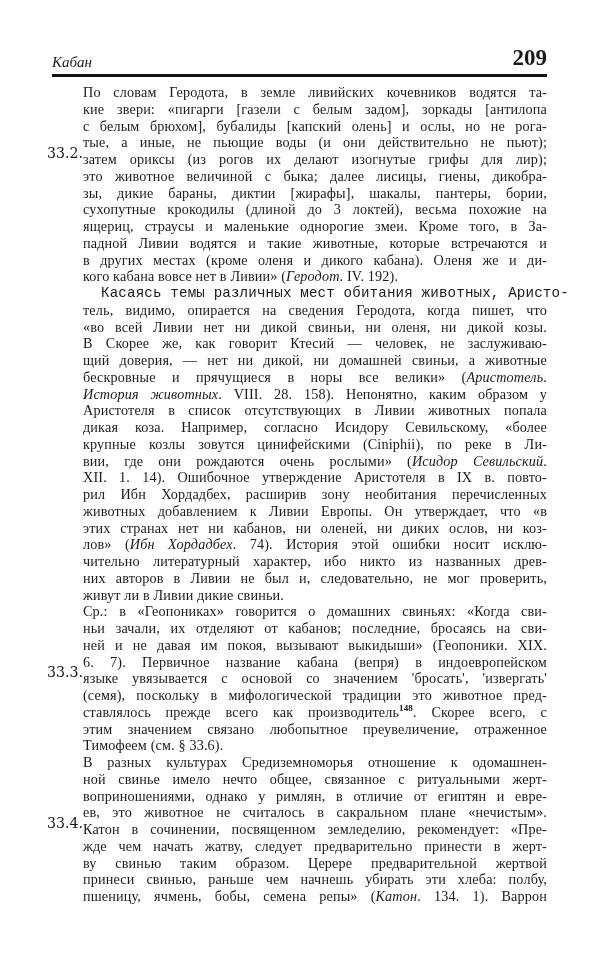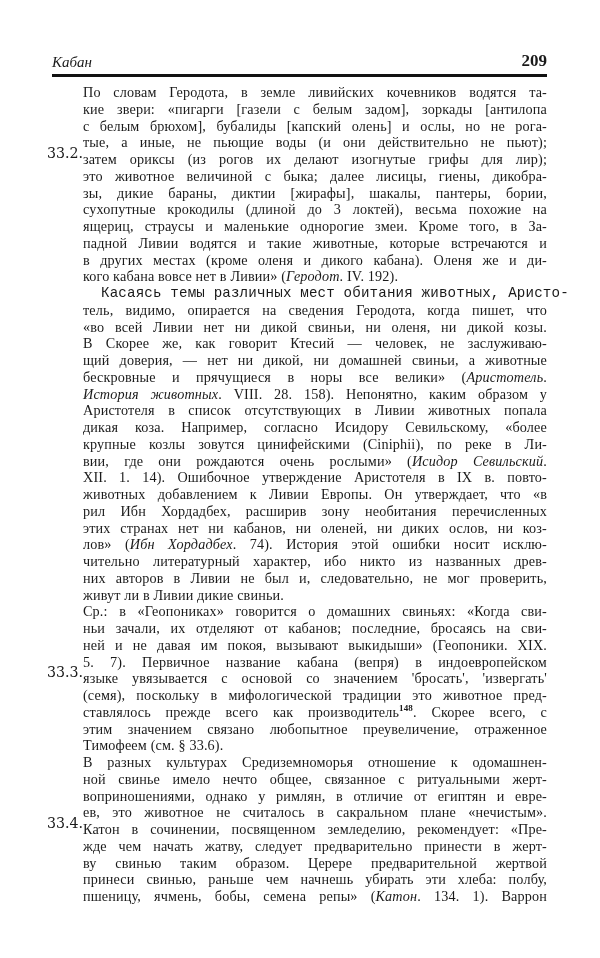--- a/index.html
+++ b/index.html
@@ -3,21 +3,21 @@
 <meta charset="utf-8">
 <style>
   html, body { margin: 0; padding: 0; background: #ffffff; }
   body { width: 600px; height: 958px; position: relative; overflow: hidden;
          font-family: "DejaVu Serif", "Liberation Serif", serif; color: #1a1a1a; }
   .header { position: absolute; left: 52px; top: 44px; width: 495px; height: 30px;
             border-bottom: 3px solid #111; }
   .running-title { position: absolute; left: 0; bottom: 3px; font-style: italic;
                    font-size: 15px; font-family: "Liberation Serif", serif; }
   .page-number { position: absolute; right: 0; bottom: 3px; font-weight: bold;
-                 font-size: 17px; font-family: "Liberation Serif", serif; }
+                 font-size: 23px; font-family: "Liberation Serif", serif; }
   .body { position: absolute; left: 47px; top: 84px; width: 500px; }
   .section { position: relative; padding-left: 36px; }
   .num { position: absolute; left: 0; top: 16px; font-size: 14.2px; line-height: 16.75px; margin-top: 45px; }
   .line { display: block; font-size: 14.2px; line-height: 16.75px; height: 16.75px;
           white-space: nowrap; text-align: justify; text-align-last: justify;
           font-family: "Liberation Serif", serif; letter-spacing: 0.15px; }
   .line.last { text-align-last: left; }
   .line.indent { padding-left: 18px; font-family: Liberation Mono, monospace; }
   i { font-style: italic; }
 </style>
@@ -50,35 +50,35 @@
     <span class="line">«во всей Ливии нет ни дикой свиньи, ни оленя, ни дикой козы.</span>
     <span class="line">В Скорее же, как говорит Ктесий — человек, не заслуживаю-</span>
     <span class="line">щий доверия, — нет ни дикой, ни домашней свиньи, а животные</span>
     <span class="line">бескровные и прячущиеся в норы все велики» (<i>Аристотель</i>.</span>
     <span class="line"><i>История животных</i>. VIII. 28. 158). Непонятно, каким образом у</span>
     <span class="line">Аристотеля в список отсутствующих в Ливии животных попала</span>
     <span class="line">дикая коза. Например, согласно Исидору Севильскому, «более</span>
     <span class="line">крупные козлы зовутся цинифейскими (Ciniphii), по реке в Ли-</span>
     <span class="line">вии, где они рождаются очень рослыми» (<i>Исидор Севильский</i>.</span>
     <span class="line">XII. 1. 14). Ошибочное утверждение Аристотеля в IX в. повто-</span>
+    <span class="line">рил Ибн Хордадбех, расширив зону необитания перечисленных</span>
     <span class="line">животных добавлением к Ливии Европы. Он утверждает, что «в</span>
-    <span class="line">рил Ибн Хордадбех, расширив зону необитания перечисленных</span>
     <span class="line">этих странах нет ни кабанов, ни оленей, ни диких ослов, ни коз-</span>
     <span class="line">лов» (<i>Ибн Хордадбех</i>. 74). История этой ошибки носит исклю-</span>
     <span class="line">чительно литературный характер, ибо никто из названных древ-</span>
     <span class="line">них авторов в Ливии не был и, следовательно, не мог проверить,</span>
     <span class="line last">живут ли в Ливии дикие свиньи.</span>
   </div>
 
   <div class="section">
     <span class="num">33.3.</span>
     <span class="line">Ср.: в «Геопониках» говорится о домашних свиньях: «Когда сви-</span>
     <span class="line">ньи зачали, их отделяют от кабанов; последние, бросаясь на сви-</span>
     <span class="line">ней и не давая им покоя, вызывают выкидыши» (Геопоники. XIX.</span>
-    <span class="line">5. 7). Первичное название кабана (вепря) в индоевропейском</span>
+    <span class="line">6. 7). Первичное название кабана (вепря) в индоевропейском</span>
     <span class="line">языке увязывается с основой со значением 'бросать', 'извергать'</span>
     <span class="line">(семя), поскольку в мифологической традиции это животное пред-</span>
     <span class="line" style="text-align-last: justify;"><span>ставлялось прежде всего как производитель</span><sup style="font-size:9px; line-height:0;font-weight:bold;">148</sup><span>. Скорее всего, с</span></span>
     <span class="line">этим значением связано любопытное преувеличение, отраженное</span>
     <span class="line last">Тимофеем (см. § 33.6).</span>
   </div>
 
   <div class="section">
     <span class="num">33.4.</span>
     <span class="line">В разных культурах Средиземноморья отношение к одомашнен-</span>

